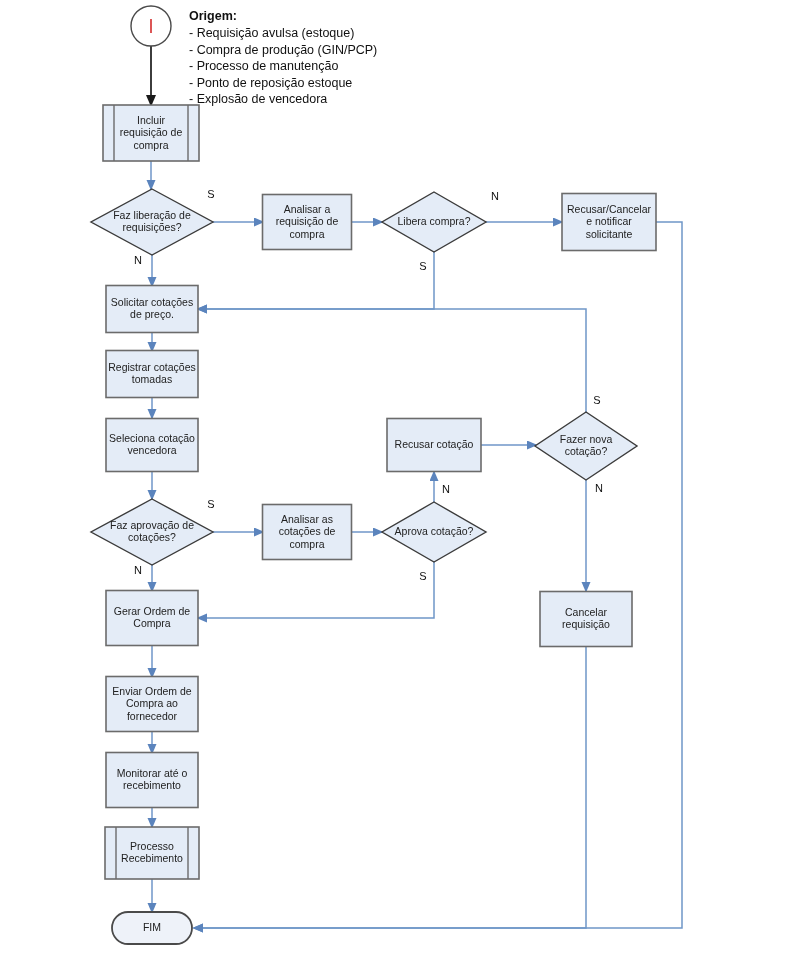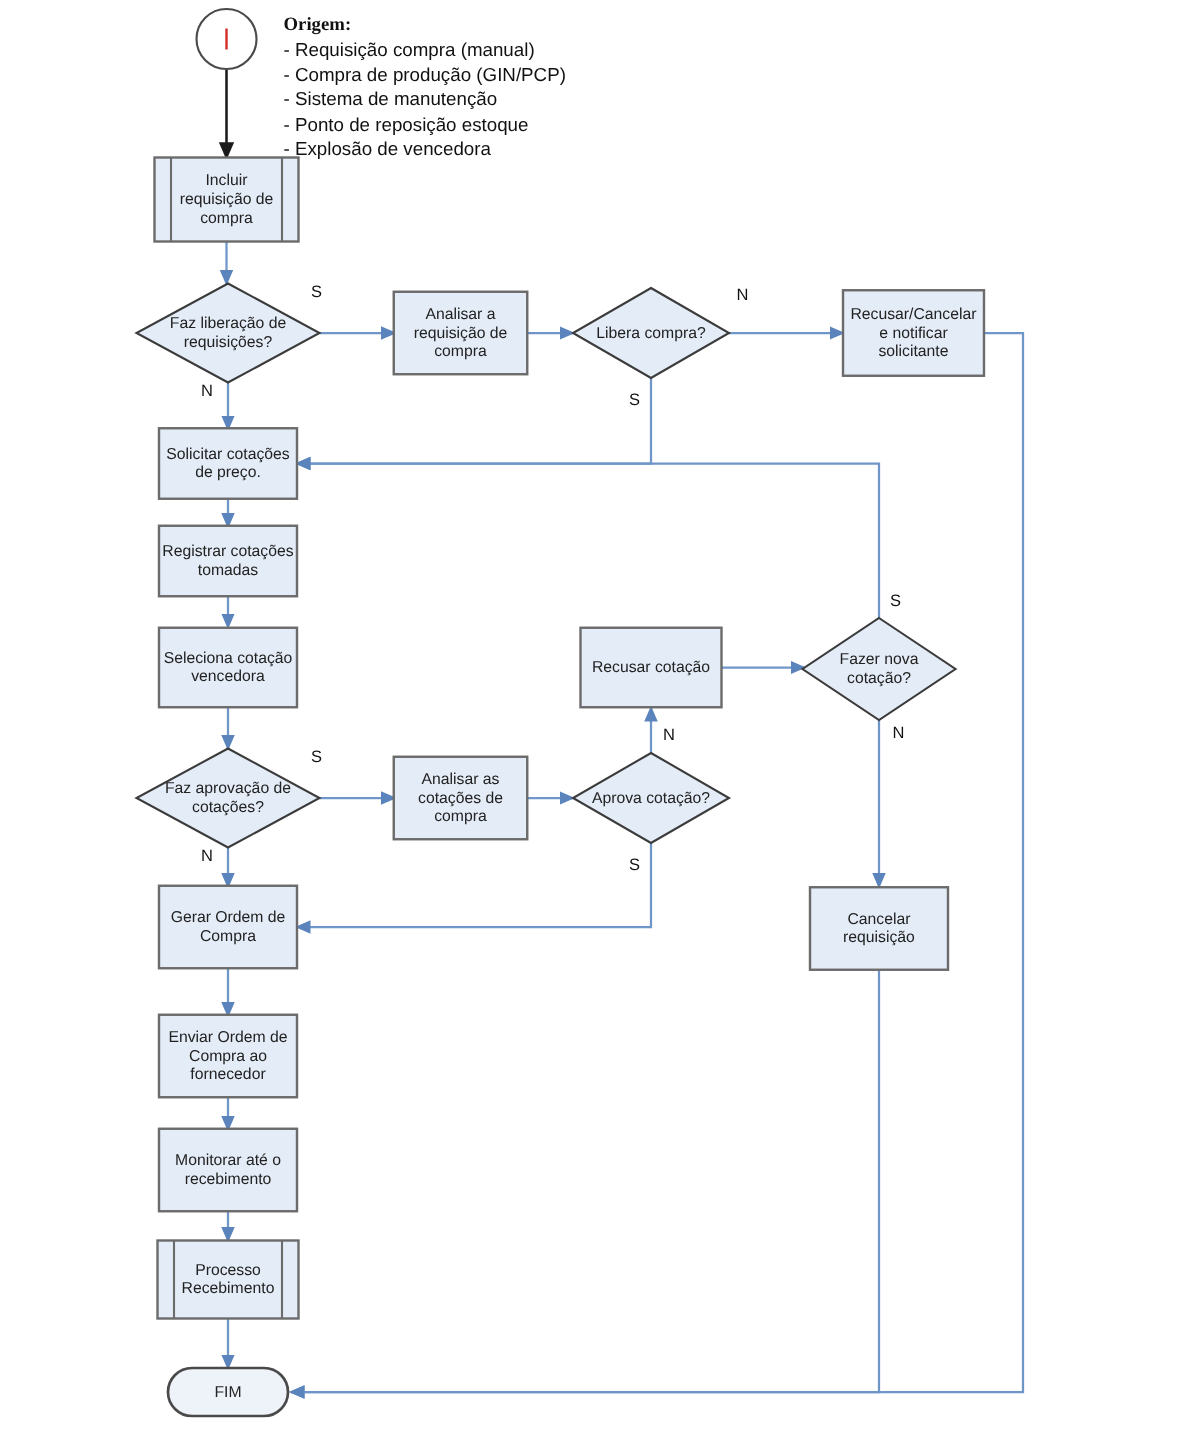--- a/index.html
+++ b/index.html
@@ -77,21 +77,21 @@
     stroke: #d42b2b;
     stroke-width: 1.6;
   }
   .note-block {
     position: absolute;
     left: 189px;
     top: 8px;
     width: 300px;
   }
   .note-title {
-    font-family: Liberation Serif, serif;
+    font-family: Liberation Sans, sans-serif;
     font-size: 12.5px;
     font-weight: bold;
     color: #111111;
     line-height: 16px;
     margin: 0 0 1px 0;
   }
   .note-item {
     font-family: "Liberation Sans", sans-serif;
     font-size: 12.5px;
     color: #111111;
@@ -234,20 +234,20 @@
         <text x="599" y="492" class="branch-label">N</text>
         <text x="211" y="508" class="branch-label">S</text>
         <text x="138" y="574" class="branch-label">N</text>
         <text x="446" y="493" class="branch-label">N</text>
         <text x="423" y="580" class="branch-label">S</text>
       </g>
   </svg>
 
   <div class="note-block">
     <div class="note-title">Origem:</div>
-    <div class="note-item">- Requisição compra (manual)</div>
+    <div class="note-item">- Requisição avulsa (estoque)</div>
     <div class="note-item">- Compra de produção (GIN/PCP)</div>
-    <div class="note-item">- Sistema de manutenção</div>
+    <div class="note-item">- Processo de manutenção</div>
     <div class="note-item">- Ponto de reposição estoque</div>
     <div class="note-item">- Explosão de vencedora</div>
   </div>
 
 </div>
 
 </body></html>

